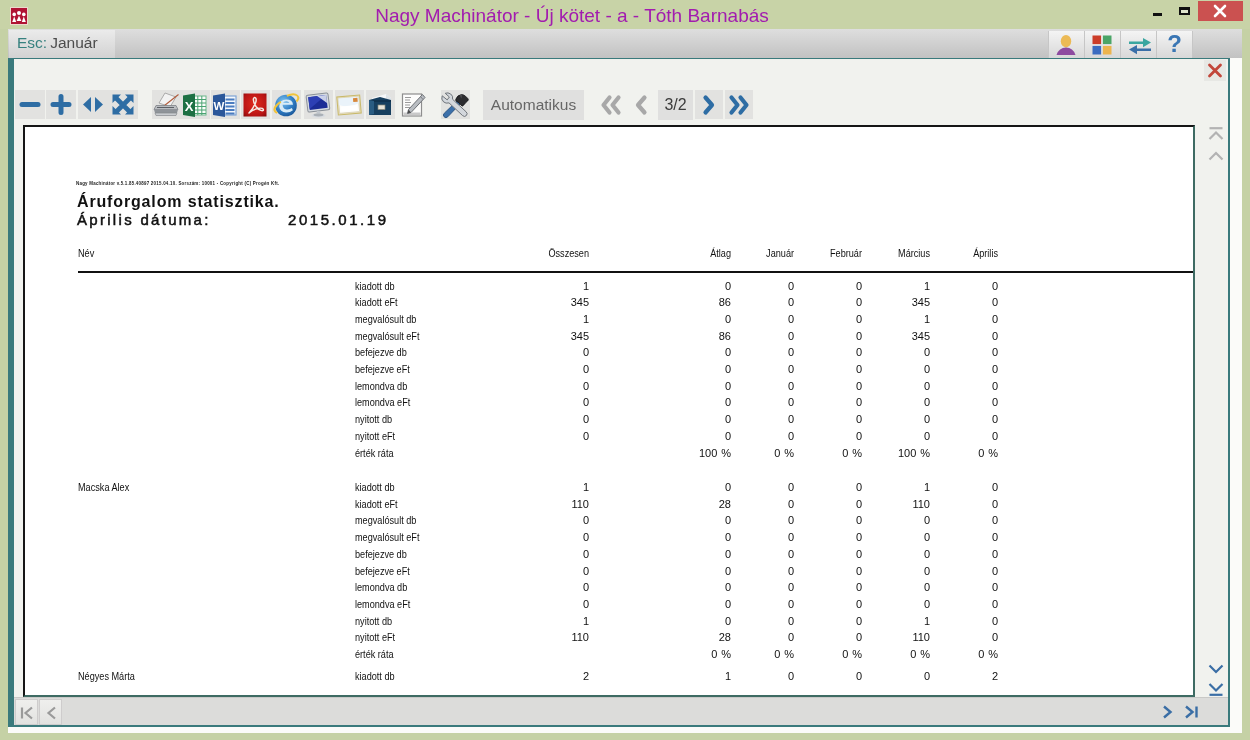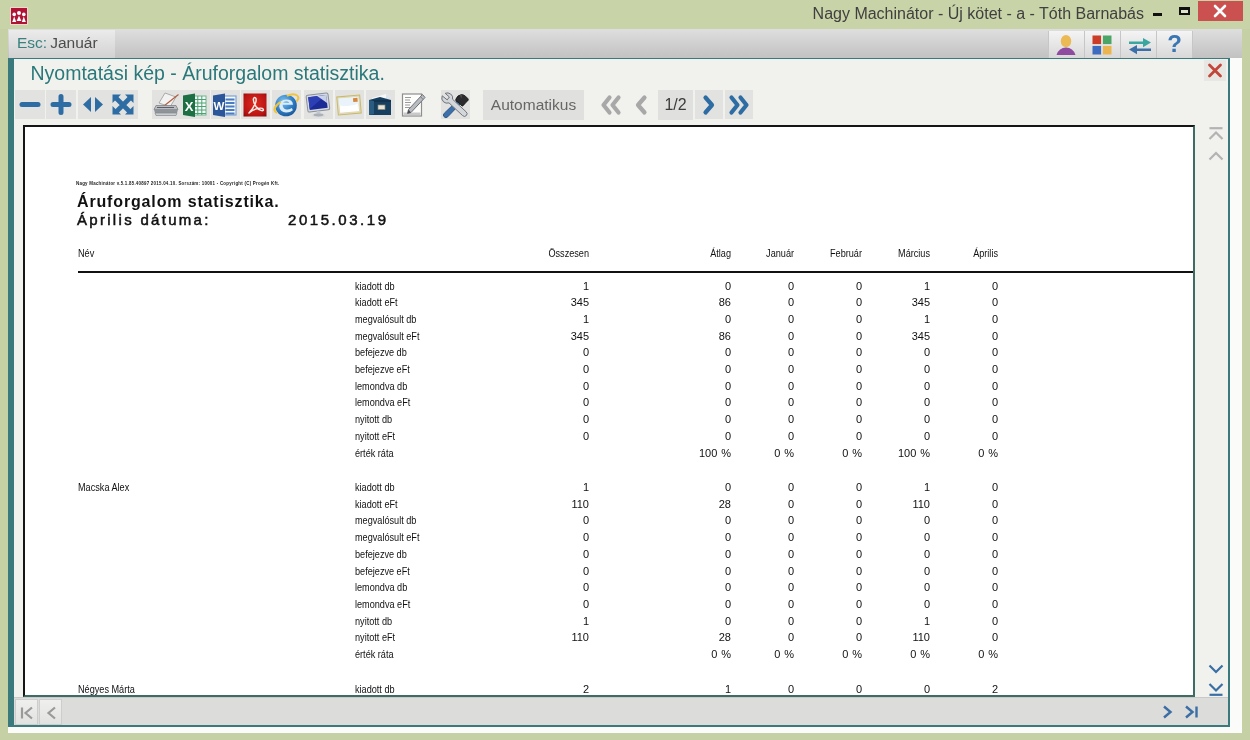--- a/index.html
+++ b/index.html
@@ -1,20 +1,20 @@
 <!DOCTYPE html>
 <html><head><meta charset="utf-8">
 <style>
 html,body{margin:0;padding:0;}
 body{width:1250px;height:740px;position:relative;overflow:hidden;
      font-family:"Liberation Sans",sans-serif;background:#c5d1a5;}
 .abs{position:absolute;}
 #titlebar{left:0;top:0;width:1250px;height:29px;background:#c8d3a7;}
 #appicon{left:10px;top:7px;width:16px;height:16px;border:1px solid #ecd9cd;}
-#title{left:0;top:5px;width:1144px;text-align:right;font-size:16px;color:#404040;}
+#title{left:0;top:5px;width:1144px;text-align:center;font-size:19px;color:#a21caf;}
 #btnmin{left:1153px;top:13px;width:9px;height:2.5px;background:#111;}
 #btnmax{left:1179px;top:7px;width:7px;height:3px;border:2px solid #111;
   border-top-width:3px;background:#dfe5cc;}
 #btnclose{left:1198px;top:1px;width:45px;height:20px;background:#cb5150;}
 #escbar{left:8px;top:29px;width:1234px;height:29px;
   background:linear-gradient(#dedede,#c2c2c2);border-bottom:1px solid #b0b0b0;}
 #escbtn{left:1px;top:1px;width:106px;height:28px;
   background:linear-gradient(#ebebeb,#d2d2d2);}
 #esclabel{left:9px;top:5px;font-size:15.5px;color:#37817f;}
 #esclabel b{color:#4c4c4c;font-weight:400;}
@@ -100,21 +100,20 @@
         <path d="M25 15.4 L11 15.4 L11 12 L3 16.6 L11 21.2 L11 17.9 L25 17.9 Z" fill="#3a6fa8"></path>
       </svg>
     </div>
   <div class="abs escico" style="left:1148px">
       <div style="position:absolute;left:0;top:0;width:100%;height:100%;text-align:center;font-size:24px;font-weight:700;color:#3a76b4;line-height:26px;font-family:'Liberation Sans',sans-serif">?</div>
     </div>
   <div class="abs" style="left:1184px;top:2px;width:40px;height:26px;border-left:1px solid #c6c6c6;"></div>
 </div>
 
 <div class="abs" id="panel">
-  <div class="abs" id="heading">Nyomtatási kép - Áruforgalom statisztika.</div>
   <div class="abs" id="pvclose">
       <svg width="22" height="22" viewBox="0 0 22 22" style="">
         <path d="M5.5 5 L16.5 16 M16.5 5 L5.5 16" stroke="#c2473a" stroke-width="2.8" stroke-linecap="round"></path>
       </svg>
     </div>
   <div class="abs tbtn" style="left:1px;width:30px"><svg width="30" height="29" viewBox="0 0 30 29" style="">
         <path d="M7 14.5 L23 14.5" stroke="#2e6da4" stroke-width="5" stroke-linecap="round"></path>
       </svg></div>
 <div class="abs tbtn" style="left:32px;width:30px"><svg width="30" height="29" viewBox="0 0 30 29" style="">
         <path d="M7 14.5 L23 14.5 M15 6.5 L15 22.5" stroke="#2e6da4" stroke-width="5" stroke-linecap="round"></path>
@@ -241,42 +240,42 @@
         <g stroke="#a8a8a8" stroke-width="4.2" fill="none" stroke-linecap="round" stroke-linejoin="round">
           <path d="M9.5 3.5 L3.5 11 L9.5 18.5"></path>
           <path d="M18.5 3.5 L12.5 11 L18.5 18.5"></path>
         </g>
       </svg></div>
 <div class="abs" style="left:620px;top:35px"><svg width="14" height="22" viewBox="0 0 14 22" style="">
         <g stroke="#a8a8a8" stroke-width="4.2" fill="none" stroke-linecap="round" stroke-linejoin="round">
           <path d="M10.5 3.5 L4 11 L10.5 18.5"></path>
         </g>
       </svg></div>
-<div class="abs" id="pg">1/2</div>
+<div class="abs" id="pg">3/2</div>
 <div class="abs tbtn" style="left:681px;width:28px">
       <div class="abs" style="left:7px;top:4px"><svg width="14" height="22" viewBox="0 0 14 22" style="">
           <g stroke="#2e6da4" stroke-width="4.2" fill="none" stroke-linecap="round" stroke-linejoin="round">
             <path d="M3.5 3.5 L10 11 L3.5 18.5"></path>
           </g>
         </svg></div>
     </div>
 <div class="abs tbtn" style="left:711px;width:28px">
       <div class="abs" style="left:3px;top:4px"><svg width="22" height="22" viewBox="0 0 22 22" style="">
           <g stroke="#2e6da4" stroke-width="4.2" fill="none" stroke-linecap="round" stroke-linejoin="round">
             <path d="M3.5 3.5 L9.5 11 L3.5 18.5"></path>
             <path d="M12.5 3.5 L18.5 11 L12.5 18.5"></path>
           </g>
         </svg></div>
     </div>
   <div class="abs" id="page">
     <div class="abs" id="doc">
       <div class="abs" id="tiny">Nagy Machinátor v.5.1.85.40897 2015.04.10. Sorszám: 10001 - Copyright (C) Progén Kft.</div>
       <div class="abs" id="h1">Áruforgalom statisztika.</div>
       <div class="abs" id="h2a">Április dátuma:</div>
-      <div class="abs" id="h2b">2015.03.19</div>
+      <div class="abs" id="h2b">2015.01.19</div>
       <div class="abs hd hdl" style="left:53px">Név</div>
 <div class="abs hd" style="left:474px;width:90px;text-align:right">Összesen</div>
 <div class="abs hd" style="left:616px;width:90px;text-align:right">Átlag</div>
 <div class="abs hd" style="left:679px;width:90px;text-align:right">Január</div>
 <div class="abs hd" style="left:747px;width:90px;text-align:right">Február</div>
 <div class="abs hd" style="left:815px;width:90px;text-align:right">Március</div>
 <div class="abs hd" style="left:883px;width:90px;text-align:right">Április</div>
       <div class="abs" id="rule"></div>
       <div class="tr" style="top:151.0px">
           <span class="lb">kiadott db</span>
@@ -468,21 +467,21 @@
           <span class="v" style="left:883px">0</span>
         </div>
 <div class="tr" style="top:519.5px">
           <span class="lb">érték ráta</span>
           <span class="v" style="left:616px">0&nbsp; %</span>
           <span class="v" style="left:679px">0&nbsp; %</span>
           <span class="v" style="left:747px">0&nbsp; %</span>
           <span class="v" style="left:815px">0&nbsp; %</span>
           <span class="v" style="left:883px">0&nbsp; %</span>
         </div>
-<div class="tr" style="top:554px">
+<div class="tr" style="top:541px">
           <span class="nm">Négyes Márta</span>
           <span class="lb">kiadott db</span>
           <span class="v" style="left:474px">2</span>
           <span class="v" style="left:616px">1</span>
           <span class="v" style="left:679px">0</span>
           <span class="v" style="left:747px">0</span>
           <span class="v" style="left:815px">0</span>
           <span class="v" style="left:883px">2</span>
         </div>
     </div>

